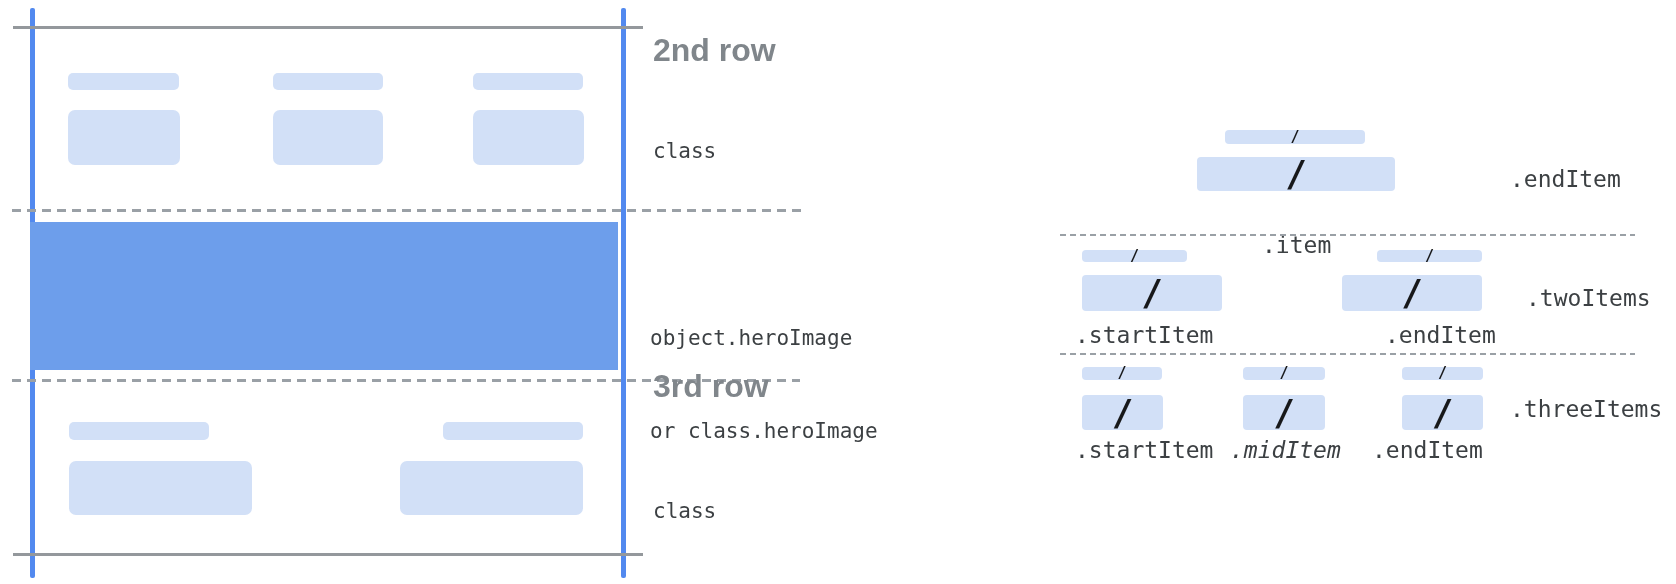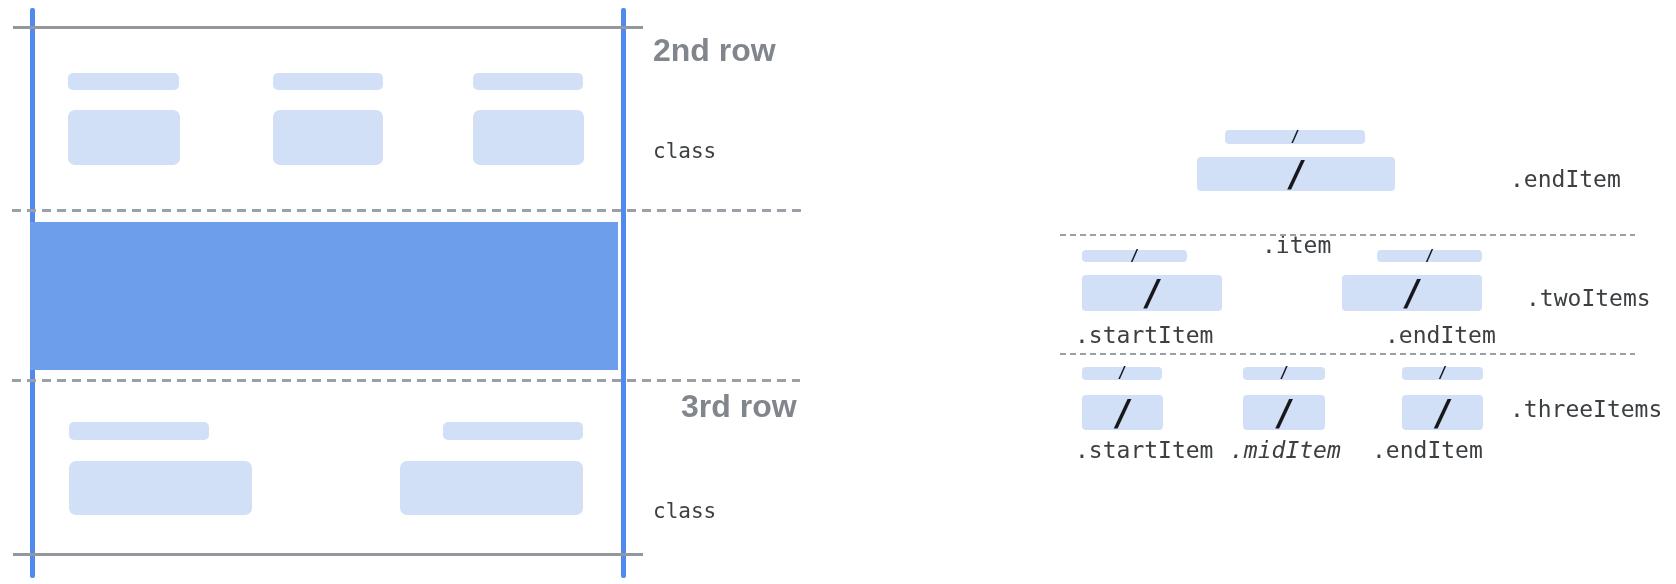--- a/index.html
+++ b/index.html
@@ -54,22 +54,26 @@
   <div class="chip chip-sm" style="left:69px;top:422px;width:140px;height:18px;"></div>
   <div class="chip" style="left:69px;top:461px;width:183px;height:54px;"></div>
   <div class="chip chip-sm" style="left:443px;top:422px;width:140px;height:18px;"></div>
   <div class="chip" style="left:400px;top:461px;width:183px;height:54px;"></div>
 
   <div class="heading" style="left:653px;top:34px;">2nd row</div>
   <div class="pathblock mono" style="left:653px;top:74px;">
     <div>class</div>
   </div>
 
+  <div class="pathblock mono" style="left:650px;top:261px;">
+    <div>object.heroImage</div>
+    <div>or class.heroImage</div>
+  </div>
 
-  <div class="heading" style="left:653px;top:390px;margin-left:28px;">3rd row</div>
+  <div class="heading" style="left:653px;top:370px;">3rd row</div>
   <div class="pathblock mono" style="left:653px;top:434px;">
     <div>class</div>
     
     
     
   </div>
 
   <div class="slashchip" style="left:1225px;top:130px;width:140px;height:14px;">
     <span class="slash slash-sm">/</span>
   </div>

